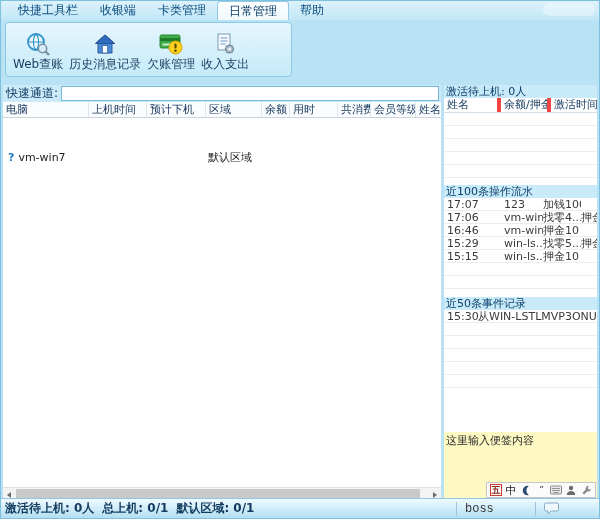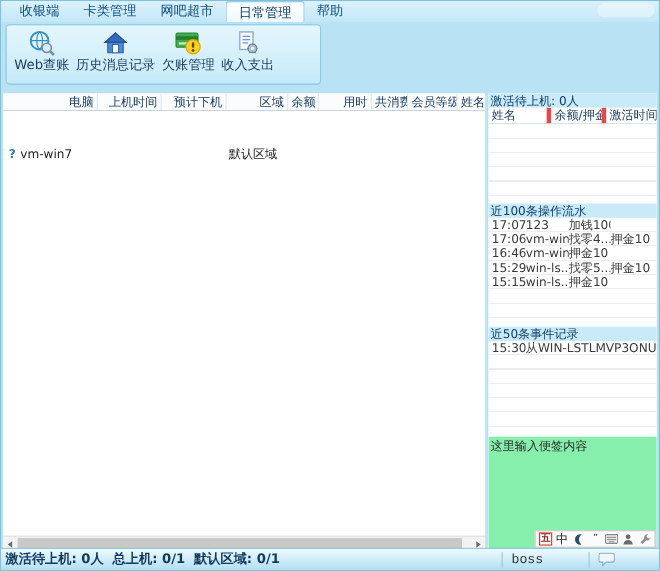--- a/index.html
+++ b/index.html
@@ -28,39 +28,39 @@
     box-shadow:0 0 1px rgba(120,0,0,.6);
   }
   .skin-highlight {
     position:absolute; right:4px; top:2px; width:52px; height:13px; border-radius:7px;
     background:rgba(255,255,255,0.35);
   }
   
   .ribbon { height:60px; background:#b9e2f4; padding:2px 0 0 4px; }
   .ribbon-box {
     width:287px; height:55px; border:1px solid #8cc9e6; border-radius:4px;
-    background:linear-gradient(#e5f6fd,#c6eaf9); display:flex; align-items:flex-start;
+    background:linear-gradient(#e5f6fd,#c6eaf9); display:flex; align-items:flex-end;
     padding:2px 4px 3px 4px;
   }
   .rbtn { display:flex; flex-direction:column; align-items:center; padding:1px 3px; cursor:default; }
   .rbtn .ric { height:26px; display:flex; align-items:center; justify-content:center; }
   .rbtn .rlabel { font-size:12px; color:#1b3b5f; white-space:nowrap; line-height:15px; }
   
   .main { height:420px; display:flex; padding:5px 2px 0 2px; gap:3px; }
   .left-panel { width:438px; display:flex; flex-direction:column; background:#fff; }
   .quick-bar { height:17px; background:#cdeaf8; display:flex; align-items:center; flex:none; }
   .quick-bar label { padding:0 3px 0 3px; color:#0f3a63; white-space:nowrap; }
   .quick-bar input {
     flex:1; height:15px; margin-right:2px; border:1px solid #76b6d9; background:#fff;
     font-size:11px; padding:0 2px; outline:none;
   }
   .grid-header { height:16px; display:flex; background:#fafcfe; border-bottom:1px solid #c9d5de; flex:none; }
   .gh-cell {
     font-size:11px; color:#1c3e63; line-height:15px; padding:0 3px;
-    border-left:1px solid #dde7ee; overflow:hidden; white-space:nowrap; flex:none;text-align:right;
+    border-left:1px solid #dde7ee; overflow:hidden; white-space:nowrap; flex:none;
   }
   .gh-cell:first-child { border-left:none; }
   .num { text-align:right; }
   .grid-body { flex:1; background:#fff; overflow:hidden; }
   .computer-row { height:14px; display:flex; align-items:center; font-size:11px; color:#222;margin-top:32px; }
   .cr-cell { flex:none; padding:0 3px; white-space:nowrap; overflow:hidden; }
   .q-icon { color:#1f78c8; font-weight:bold; font-size:11px; margin:0 4px 0 5px; }
   .h-scrollbar {
     height:13px; flex:none; background:#f3f3f3; border-top:1px solid #e0e0e0;
     display:flex; align-items:center;
@@ -83,25 +83,25 @@
     flex:none; font-size:11px; color:#1c3e63; line-height:14px; padding-left:3px;
     border-left:4px solid #ef4444; white-space:nowrap; overflow:hidden;
   }
   .ac-cell:first-child { border-left:none; }
   .ruled { background:repeating-linear-gradient(to bottom,#ffffff 0 12px,#ececec 12px 13px); }
   .act-body { height:72px; flex:none; }
   .ops-list { height:99px; flex:none; overflow:hidden; }
   .evt-list { height:87px; flex:none; overflow:hidden; }
   .lrow { height:13px; display:flex; font-size:11px; line-height:13px; color:#3a3a3a; white-space:nowrap; }
   .lc-time { width:34px; flex:none; padding-left:3px; overflow:hidden; }
-  .lc-name { width:39px; flex:none; overflow:hidden; }
+  .lc-name { width:39px; flex:none; overflow:hidden;margin-left:26px; }
   .lc-act  { width:38px; flex:none; overflow:hidden; }
   .lc-extra{ flex:1; overflow:hidden; }
   .lc-text { flex:1; overflow:hidden; }
-  .note-body { flex:1; position:relative; background:#86efac; }
+  .note-body { flex:1; position:relative; background:#fef9c3;margin-top:35px; }
   .note-text { padding:1px 2px; font-size:11px; color:#2a2a2a; }
   
   .ime-bar {
     position:absolute; right:1px; bottom:2px; height:16px; display:flex; align-items:center;
     gap:3px; padding:1px 3px; background:#fbfbfb; border:1px solid #c6c6c6;
   }
   .ime-ic { width:12px; height:12px; display:flex; align-items:center; justify-content:center; flex:none; }
   .ime-wubi { border:1px solid #d03c2f; color:#8b2a1e; font-size:9px; line-height:10px; font-weight:bold; }
   .ime-cn { font-size:11px; color:#1a1a1a; }
   .ime-punct { font-size:9px; color:#333; letter-spacing:-1px; }
@@ -116,23 +116,23 @@
   .sb-sep { width:1px; height:14px; background:#9fc2d6; flex:none; }
   .sb-user { width:78px; padding-left:8px; color:#333; flex:none;font-family:Liberation Mono, monospace; }
   .sb-bubble { padding-left:8px; display:flex; align-items:center; }
 </style>
 </head>
 <body>
 
 <div class="window">
 
   <div class="tabbar">
+    <div class="tab">快捷工具栏</div>
     <div class="tab">收银端</div>
     <div class="tab">卡类管理</div>
-    <div class="tab">网吧超市</div>
     <div class="tab active">日常管理</div>
     <div class="tab">帮助</div>
     <div class="skin-highlight"></div>
   </div>
 
   <div class="ribbon">
     <div class="ribbon-box">
 
       <div class="rbtn">
         <span class="ric">
@@ -183,20 +183,24 @@
         </span>
         <span class="rlabel">收入支出</span>
       </div>
 
     </div>
   </div>
 
   <div class="main">
 
     <div class="left-panel">
+      <div class="quick-bar">
+        <label>快速通道:</label>
+        <input type="text" value="" style="">
+      </div>
 
       <div class="grid-header">
         <div class="gh-cell" style="width:85px">电脑</div>
         <div class="gh-cell" style="width:58px">上机时间</div>
         <div class="gh-cell" style="width:59px">预计下机</div>
         <div class="gh-cell" style="width:56px">区域</div>
         <div class="gh-cell num" style="width:28px">余额</div>
         <div class="gh-cell" style="width:48px">用时</div>
         <div class="gh-cell" style="width:33px">共消费</div>
         <div class="gh-cell" style="width:45px">会员等级</div>

